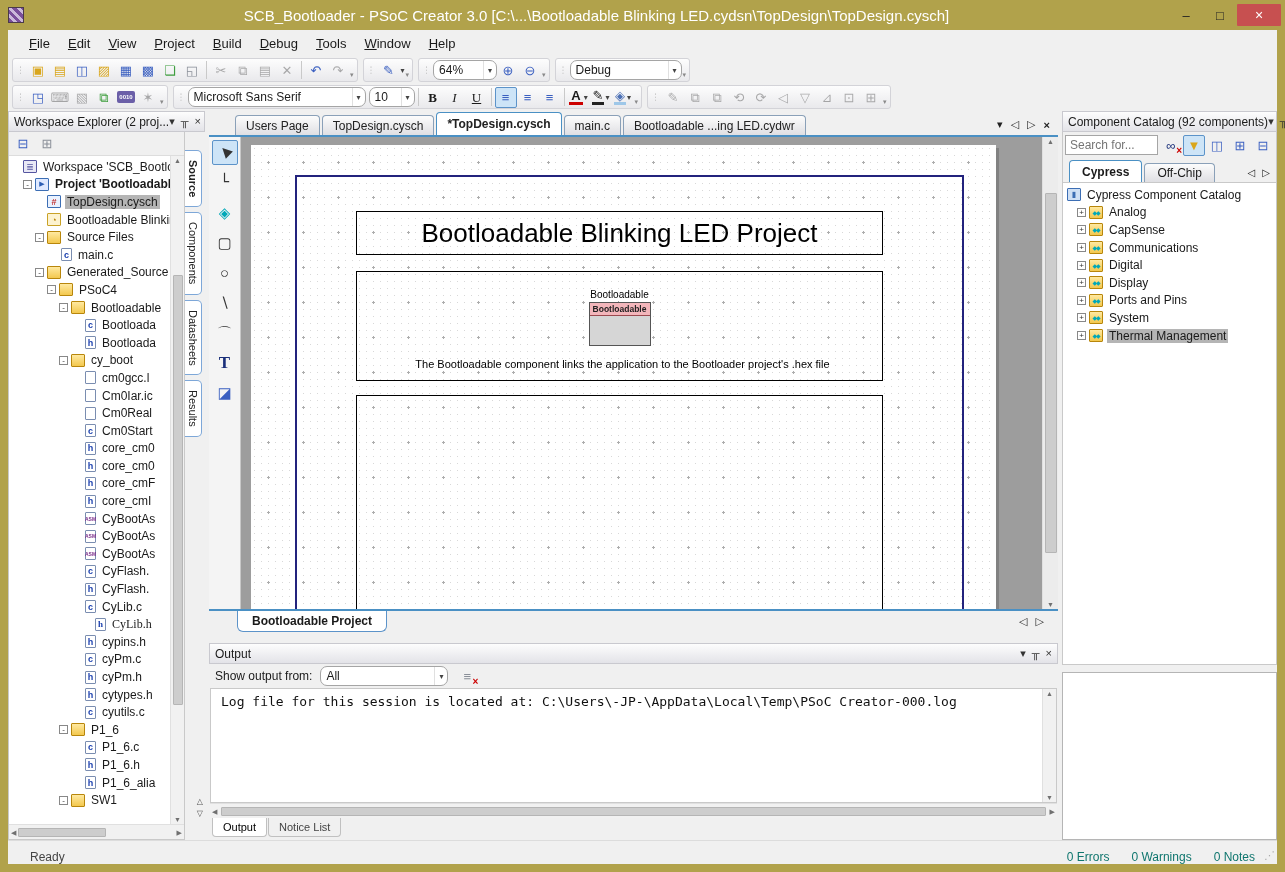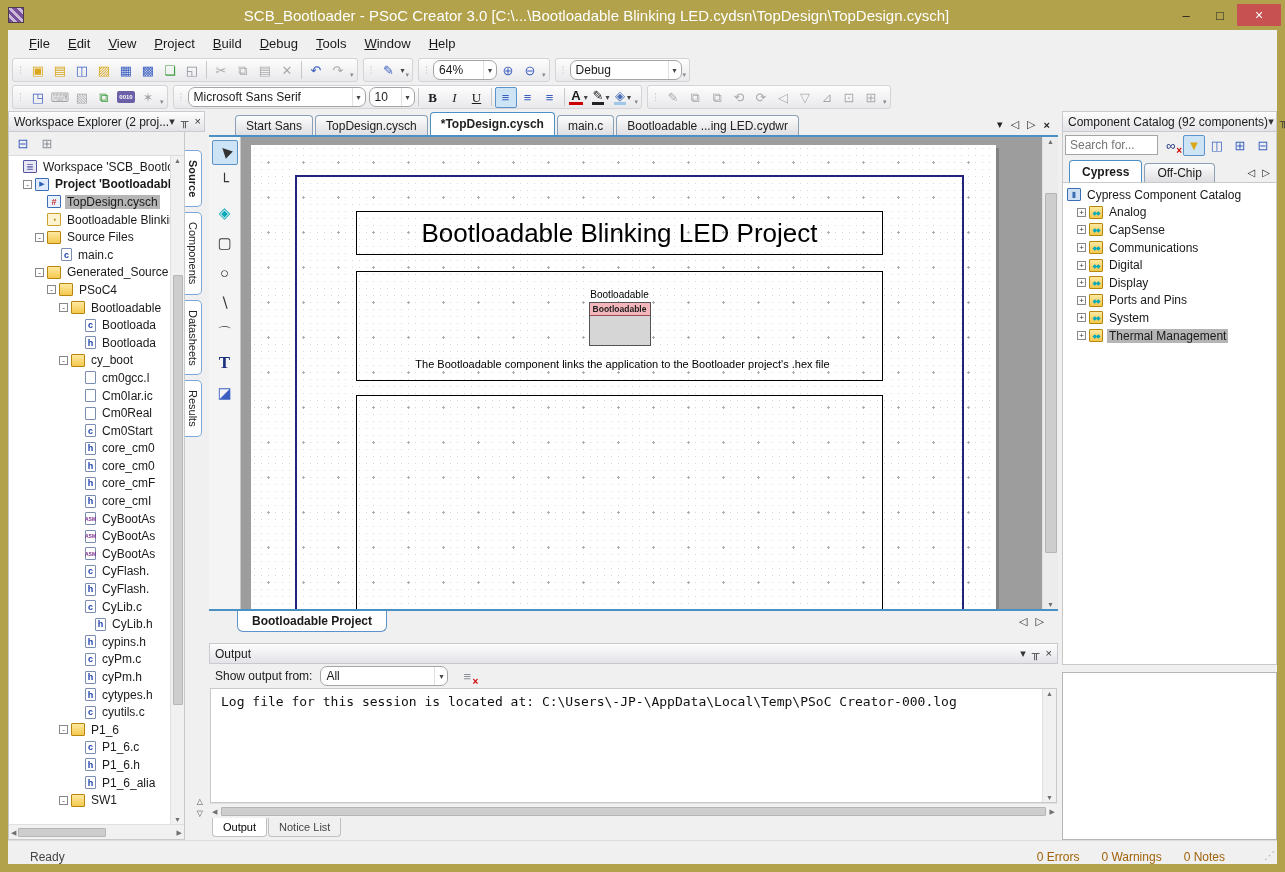--- a/index.html
+++ b/index.html
@@ -36,21 +36,21 @@
 .fc-pen .glyph{border-bottom:3px solid #222;padding:0 1px}
 .fc-fill .glyph{color:#4a6fb5;border-bottom:3px solid #9ec7e8;padding:0 1px}
 .binoc::after{content:"×";position:absolute;right:0;bottom:0;color:#c00;font-size:10px;font-weight:bold;line-height:1}
 .combo{height:20px;background:#fff;border:1px solid #a5a5a5;display:flex;align-items:center;font-size:12px;padding:0 0 0 5px;border-radius:7px}
 .combo .val{flex:1;white-space:nowrap;overflow:hidden}
 .combo .arr{font-size:8px;color:#444;padding:0 4px;border-left:1px solid #e0e0e0;align-self:stretch;display:flex;align-items:center}
 .drop{font-size:8px;color:#444;margin-left:1px}
 
 .main{flex:1;display:flex;min-height:0;padding:0 0 0 0}
 .statusbar{height:24px;background:#f0f0f0;border-top:1px solid #dcdcdc;display:flex;align-items:flex-end;font-size:12px;color:#444;padding:0 22px}
-.statusbar .counts{margin-left:auto;display:flex;gap:22px;color:#a16207;margin-right:30px}
+.statusbar .counts{margin-left:auto;display:flex;gap:22px;color:#0f766e;}
 .grip{color:#aaa;font-size:11px;position:absolute;right:10px;bottom:10px}
 
 .phead{height:21px;background:linear-gradient(#fdfdfd,#e3e3e8);border:1px solid #c9c9cf;display:flex;align-items:center;font-size:12px;padding:0 5px;white-space:nowrap}
 .phead .pico{margin-left:auto;display:flex;gap:6px;color:#333;font-size:11px}
 .phead .pico span{cursor:default}
 
 .lpanel{width:197px;flex:none;display:flex;flex-direction:column;margin:1px 4px 0 0;min-height:0}
 .lbody{flex:1;display:flex;min-height:0}
 .lcol{flex:1;display:flex;flex-direction:column;min-width:0;border:1px solid #c9c9c9;border-top:none;background:#fff}
 .ltools{height:24px;background:#f0f0f0;border-bottom:1px solid #ddd;display:flex;align-items:center;padding-left:3px;gap:2px}
@@ -542,21 +542,21 @@
                     <span class="tico tico-hfile"></span>
                     <span class="tlabel">CyFlash.</span>
                   </div>
 
                   <div class="trow" style="padding-left: 62px;">
                     <span class="exp hidden"></span>
                     <span class="tico tico-cfile"></span>
                     <span class="tlabel">CyLib.c</span>
                   </div>
 
-                  <div class="trow" style="padding-left: 72px;">
+                  <div class="trow" style="padding-left: 72px; font-family: Liberation Serif, serif;">
                     <span class="exp hidden"></span>
                     <span class="tico tico-hfile"></span>
                     <span class="tlabel">CyLib.h</span>
                   </div>
 
                   <div class="trow" style="padding-left: 62px;">
                     <span class="exp hidden"></span>
                     <span class="tico tico-hfile"></span>
                     <span class="tlabel">cypins.h</span>
                   </div>
@@ -641,21 +641,21 @@
             <span>▽</span>
           </div>
         </div>
       </div>
 
       <div class="center">
         <div class="tabstrip">
           <span style="display:flex;align-items:flex-end">
 
           <span class="dtab">
-                <span>Start Sans</span>
+                <span>Users Page</span>
               </span>
               <span class="dtab">
                 <span>TopDesign.cysch</span>
               </span>
               <span class="dtab active">
                 <span>*TopDesign.cysch</span>
               </span>
               <span class="dtab">
                 <span>main.c</span>
               </span>

